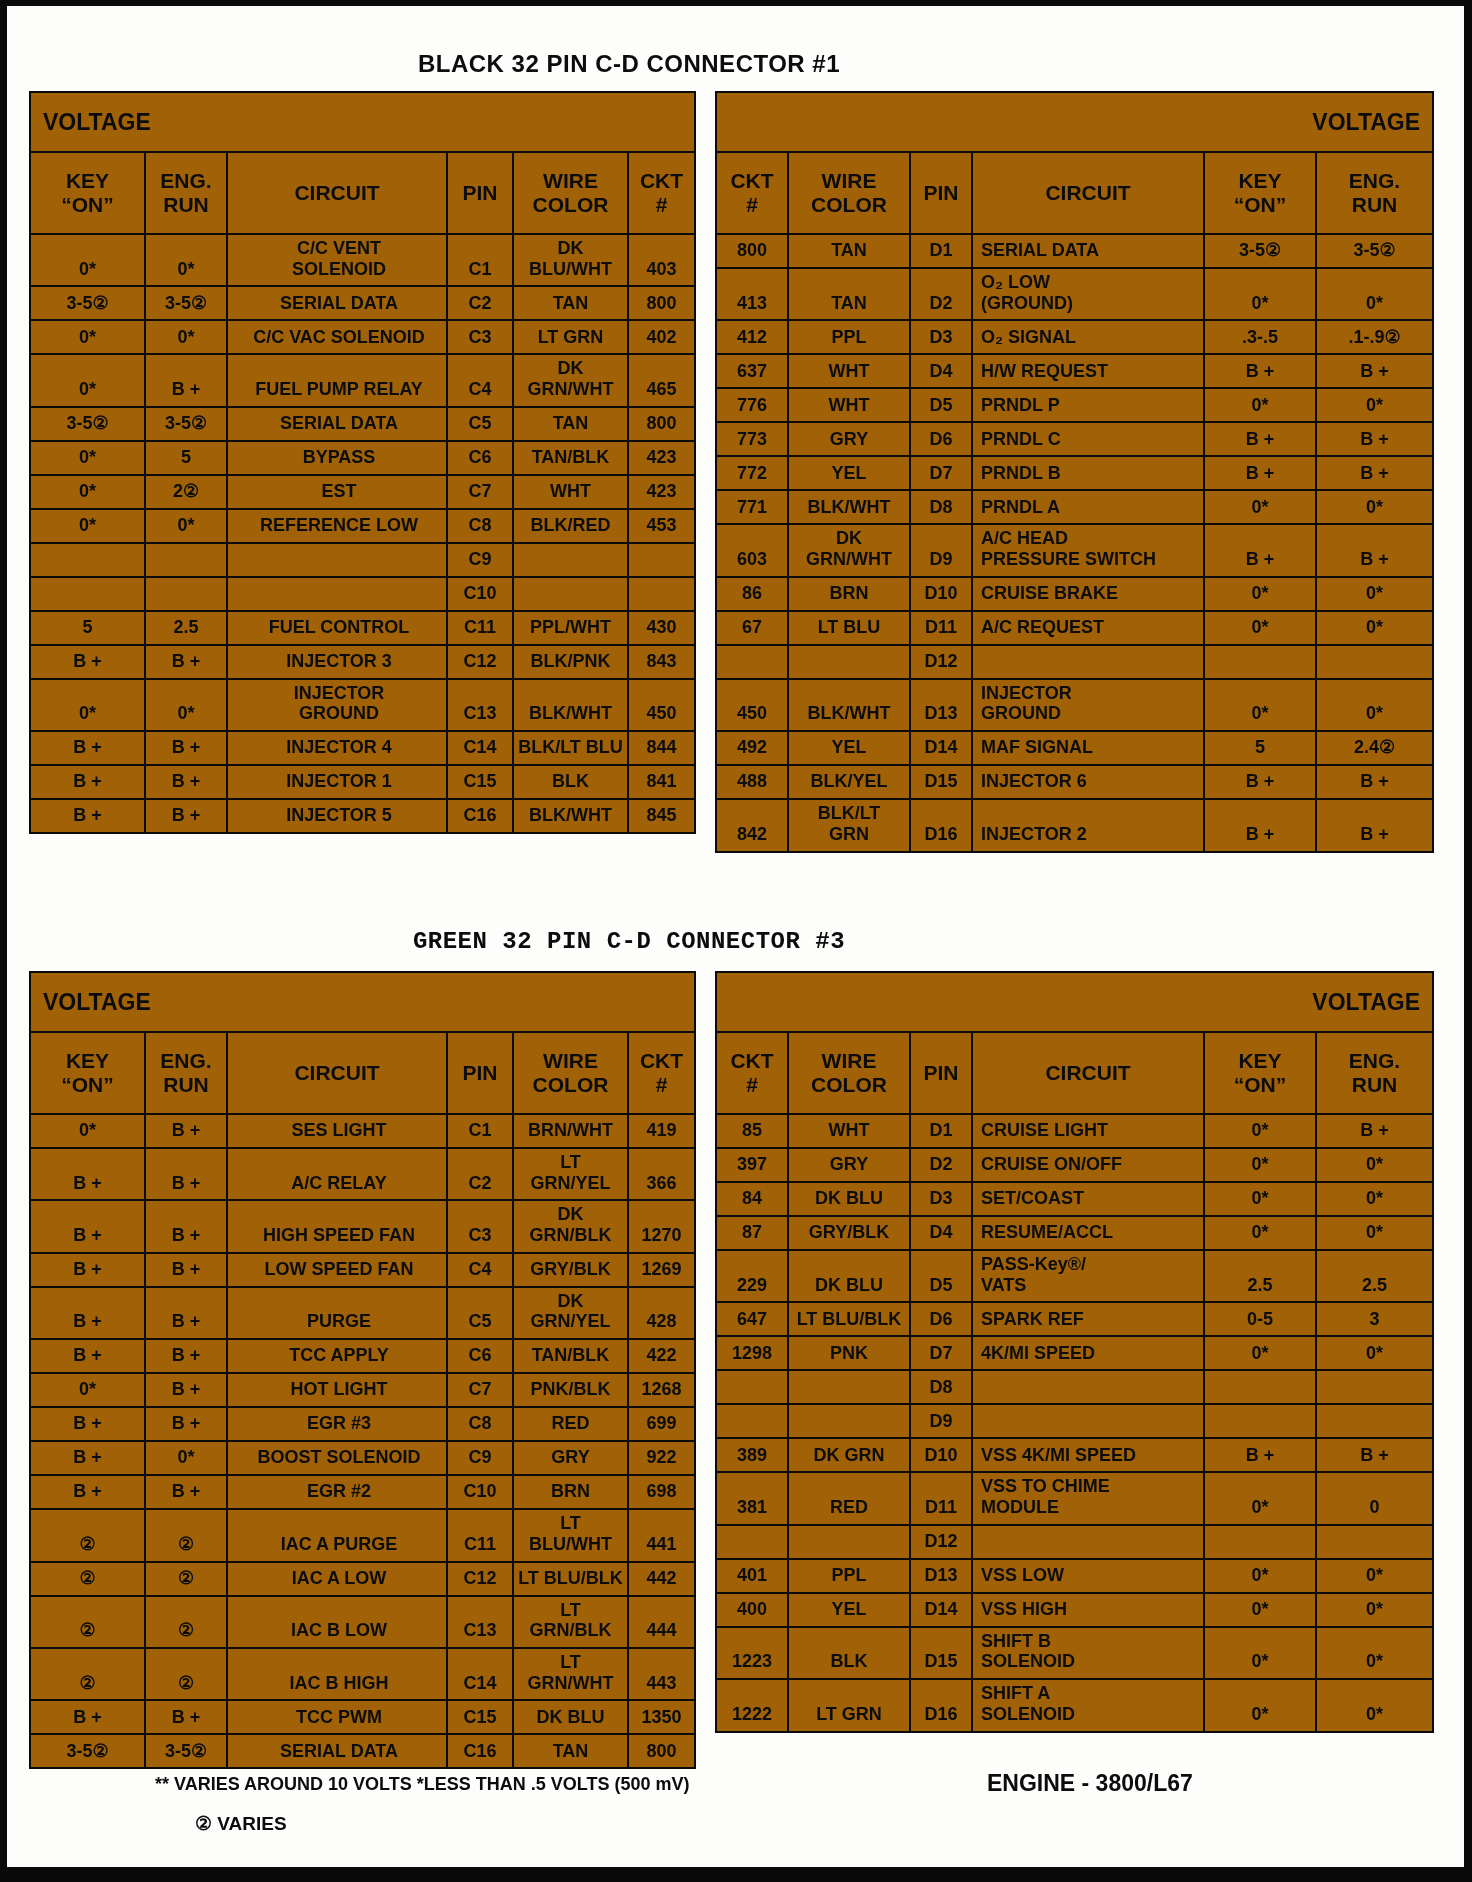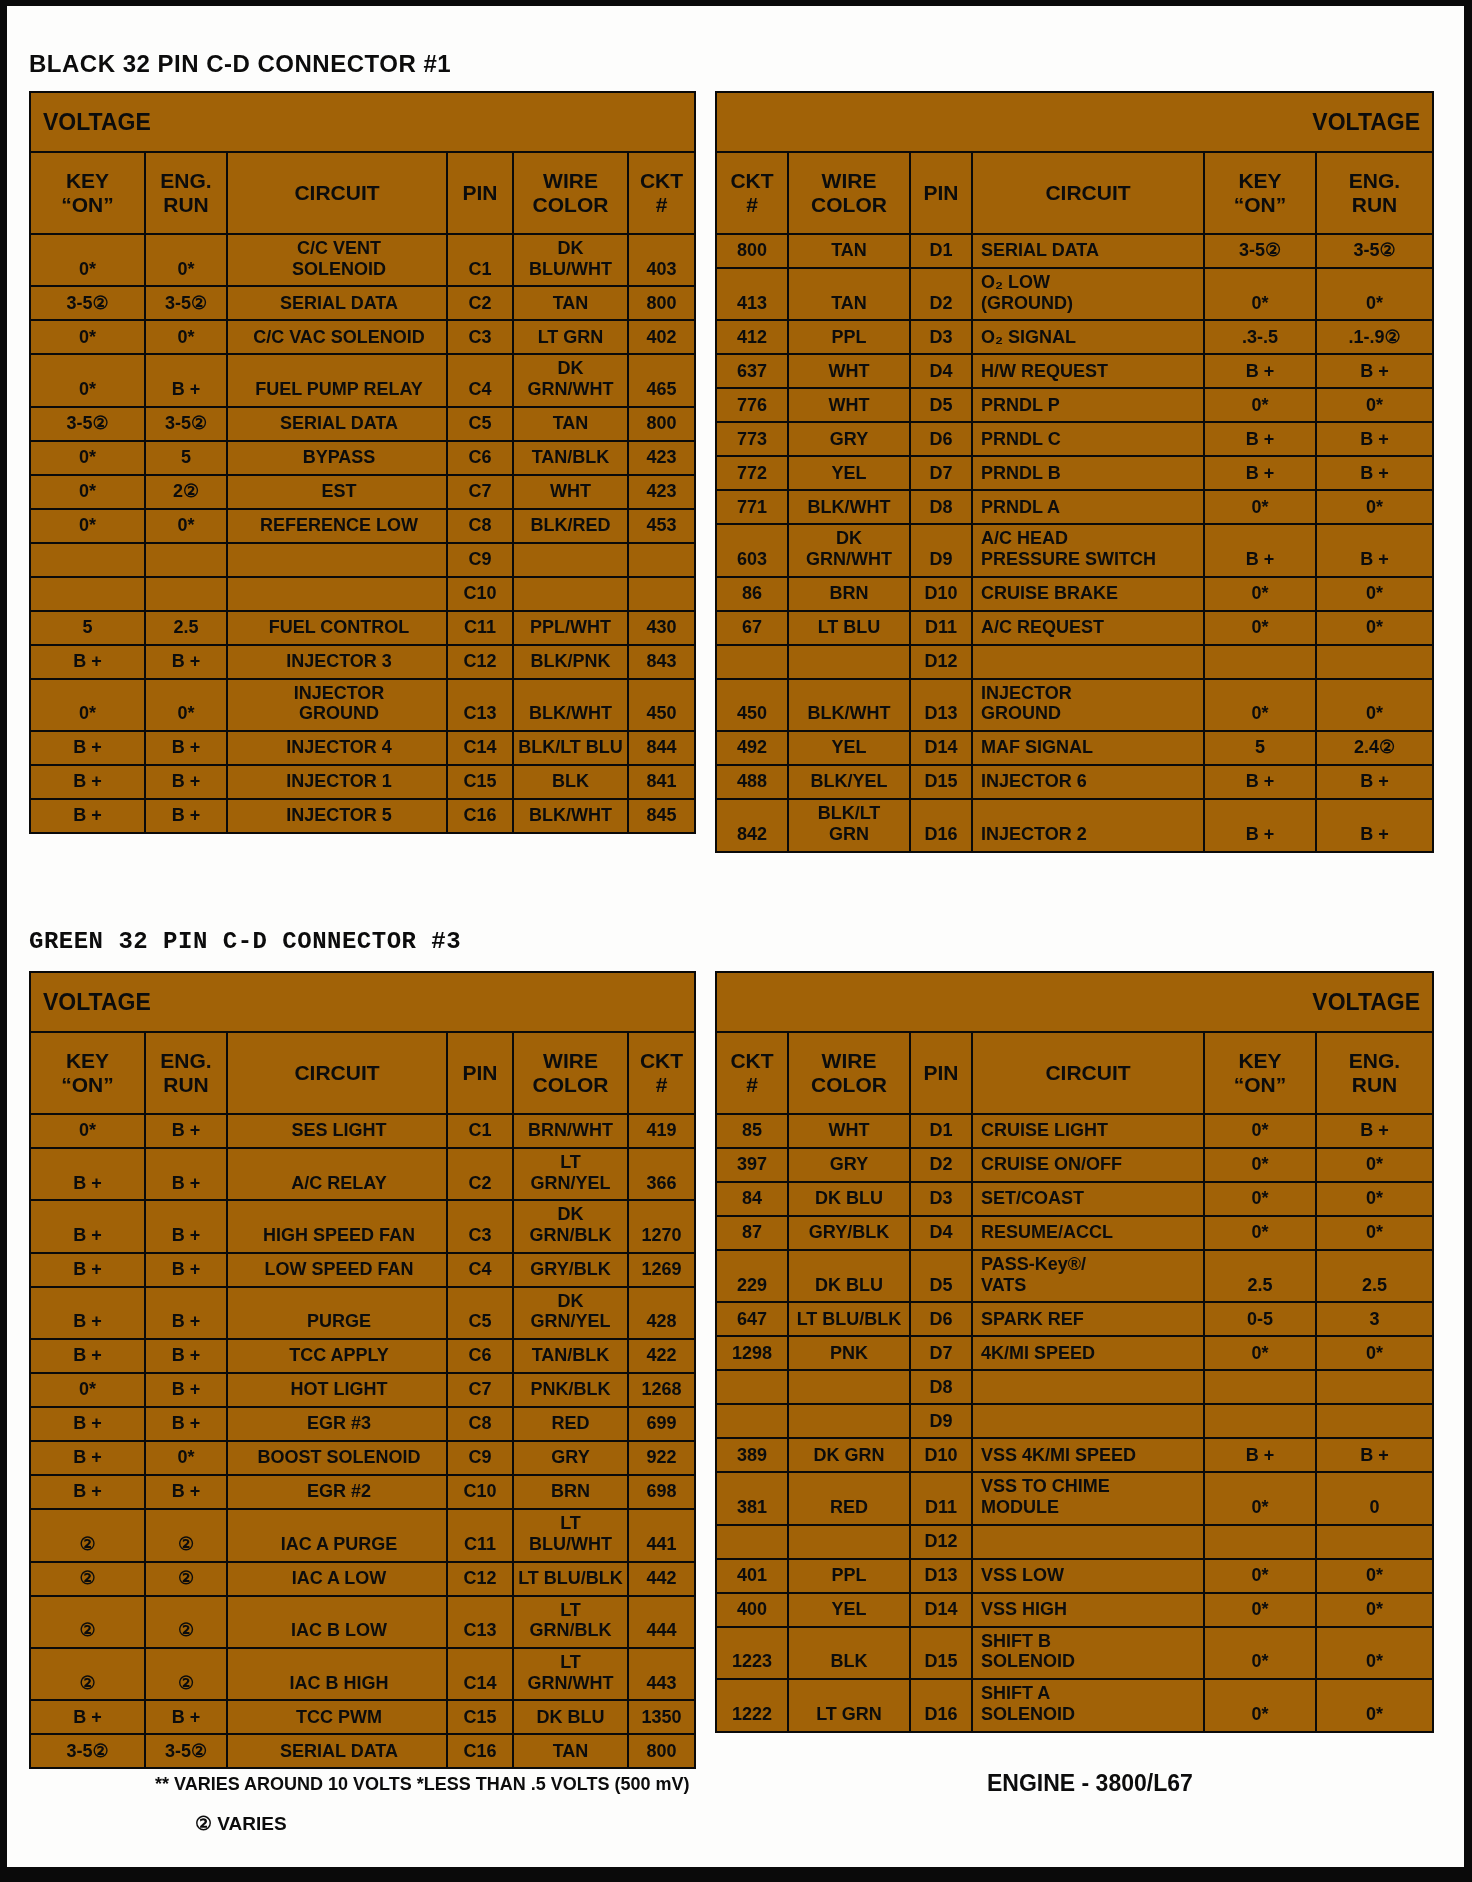--- a/index.html
+++ b/index.html
@@ -13,20 +13,21 @@
     border-top:6px solid #0a0a0a;
     border-bottom:15px solid #0a0a0a;
     font-family:"Liberation Sans", sans-serif;
     font-weight:700;
     color:#0c0c0c;
     overflow:hidden;
   }
   .section-title{
     position:absolute;
     left:22px;width:1200px;
+    text-align:center;
     font-size:24px;
     letter-spacing:.5px;
   }
   .title1{top:44px;}
   .title2{top:922px;font-family:Liberation Mono, monospace;}
   table.pin-table{
     position:absolute;
     border-collapse:collapse;
     table-layout:fixed;
     background:#a16207;

